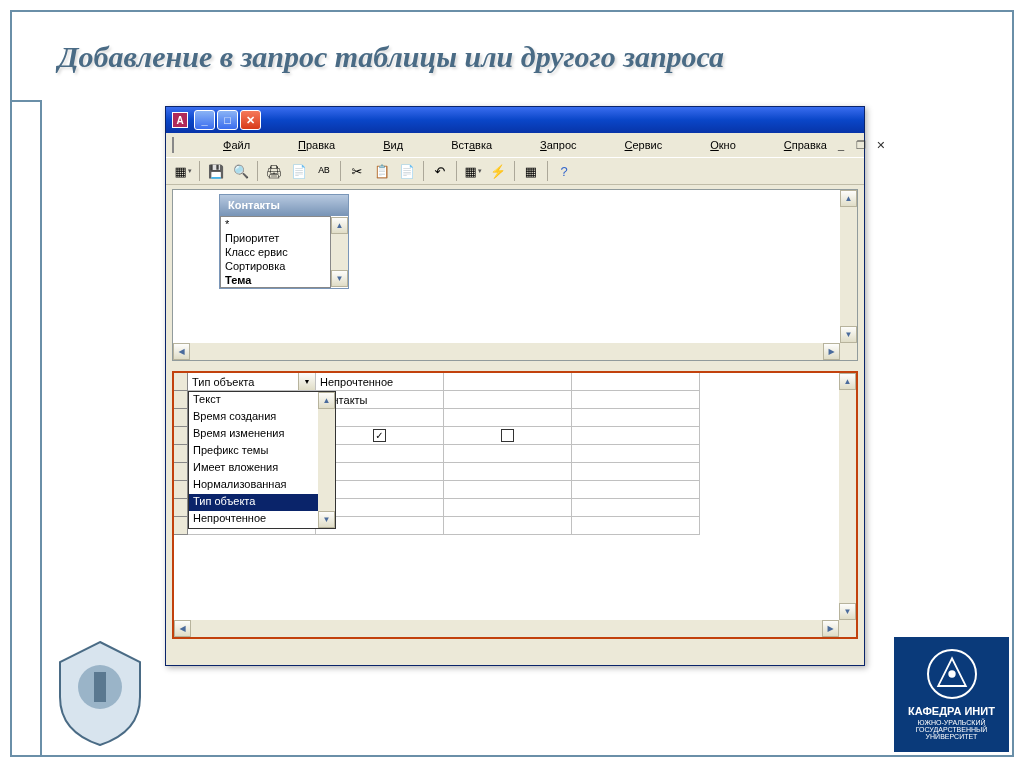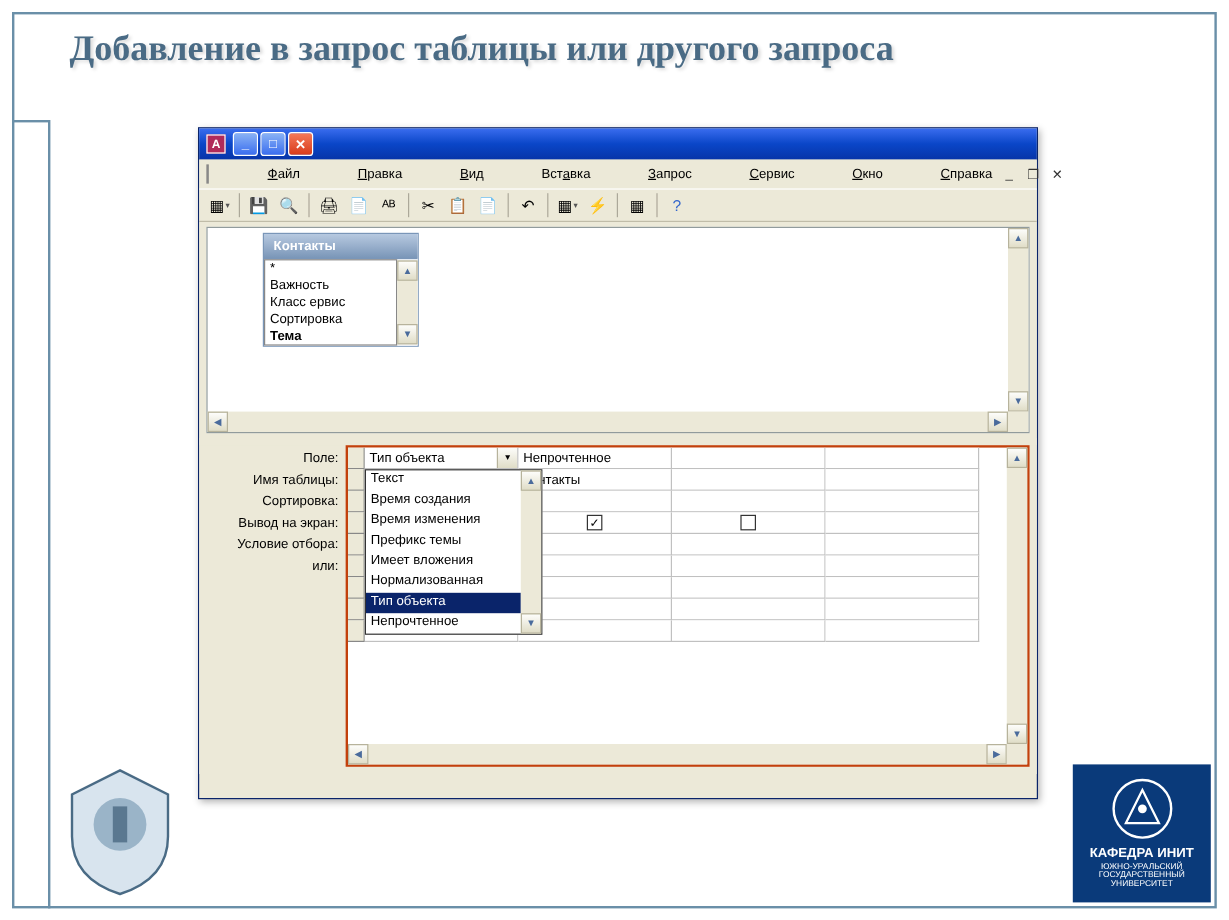--- a/index.html
+++ b/index.html
@@ -17,23 +17,23 @@
   }
   .slide-corner-line {
     position: absolute; left: 10px; top: 100px;
     width: 30px; height: 2px; background: #6a8fa8;
   }
   .slide-corner-line-v {
     position: absolute; left: 40px; top: 100px;
     width: 2px; bottom: 10px; background: #6a8fa8;
   }
   .slide-title {
-    position: absolute; left: 58px; top: 24px;
+    position: absolute; left: 58px; top: 40px;
     font-family: Georgia, 'Times New Roman', serif;
-    font-weight: bold;
+    font-style: italic; font-weight: bold;
     font-size: 30px; color: #4a6b85;
     text-shadow: 2px 2px 3px rgba(0,0,0,0.15);
     line-height: 1.15;
   }
   .access-window {
     position: absolute; left: 165px; top: 106px;
     width: 700px; height: 560px;
     background: #ece9d8;
     border: 1px solid #0a246a;
     box-shadow: 2px 2px 6px rgba(0,0,0,0.3);
@@ -314,21 +314,21 @@
   </div>
 
   <div class="workspace">
     <div class="upper-pane">
       <div class="upper-inner">
         <div class="table-box">
           <div class="tb-head">Контакты</div>
           <div class="tb-body">
             <div class="tb-list">
               <div class="tb-field">*</div>
-              <div class="tb-field">Важность</div>
+              <div class="tb-field">Приоритет</div>
               <div class="tb-field">Класс ервис</div>
               <div class="tb-field">Сортировка</div>
               <div class="tb-field bold">Тема</div>
             </div>
             <div class="tb-scroll">
               <div class="scroll-btn" style="position:absolute;top:0">▲</div>
               <div class="scroll-btn" style="position:absolute;bottom:0">▼</div>
             </div>
           </div>
         </div>
@@ -341,28 +341,20 @@
         <div class="scroll-btn">◀</div>
         <div class="scroll-btn">▶</div>
       </div>
       <div class="scroll-corner"></div>
     </div>
 
     <div class="splitter"></div>
 
     <div class="lower-pane">
       <div class="qbe">
-        <div class="qbe-labels">
-          <div>Поле:</div>
-          <div>Имя таблицы:</div>
-          <div>Сортировка:</div>
-          <div>Вывод на экран:</div>
-          <div>Условие отбора:</div>
-          <div>или:</div>
-        </div>
         <div class="qbe-grid">
           <div class="qbe-table">
 
             <div class="qbe-row">
               <div class="qbe-cell qbe-rowhead"></div>
               <div class="qbe-cell qbe-col field-cell-active">
                 <span>Тип объекта</span>
                 <div class="dd-btn">▼</div>
               </div>
               <div class="qbe-cell qbe-col">Непрочтенное</div>

